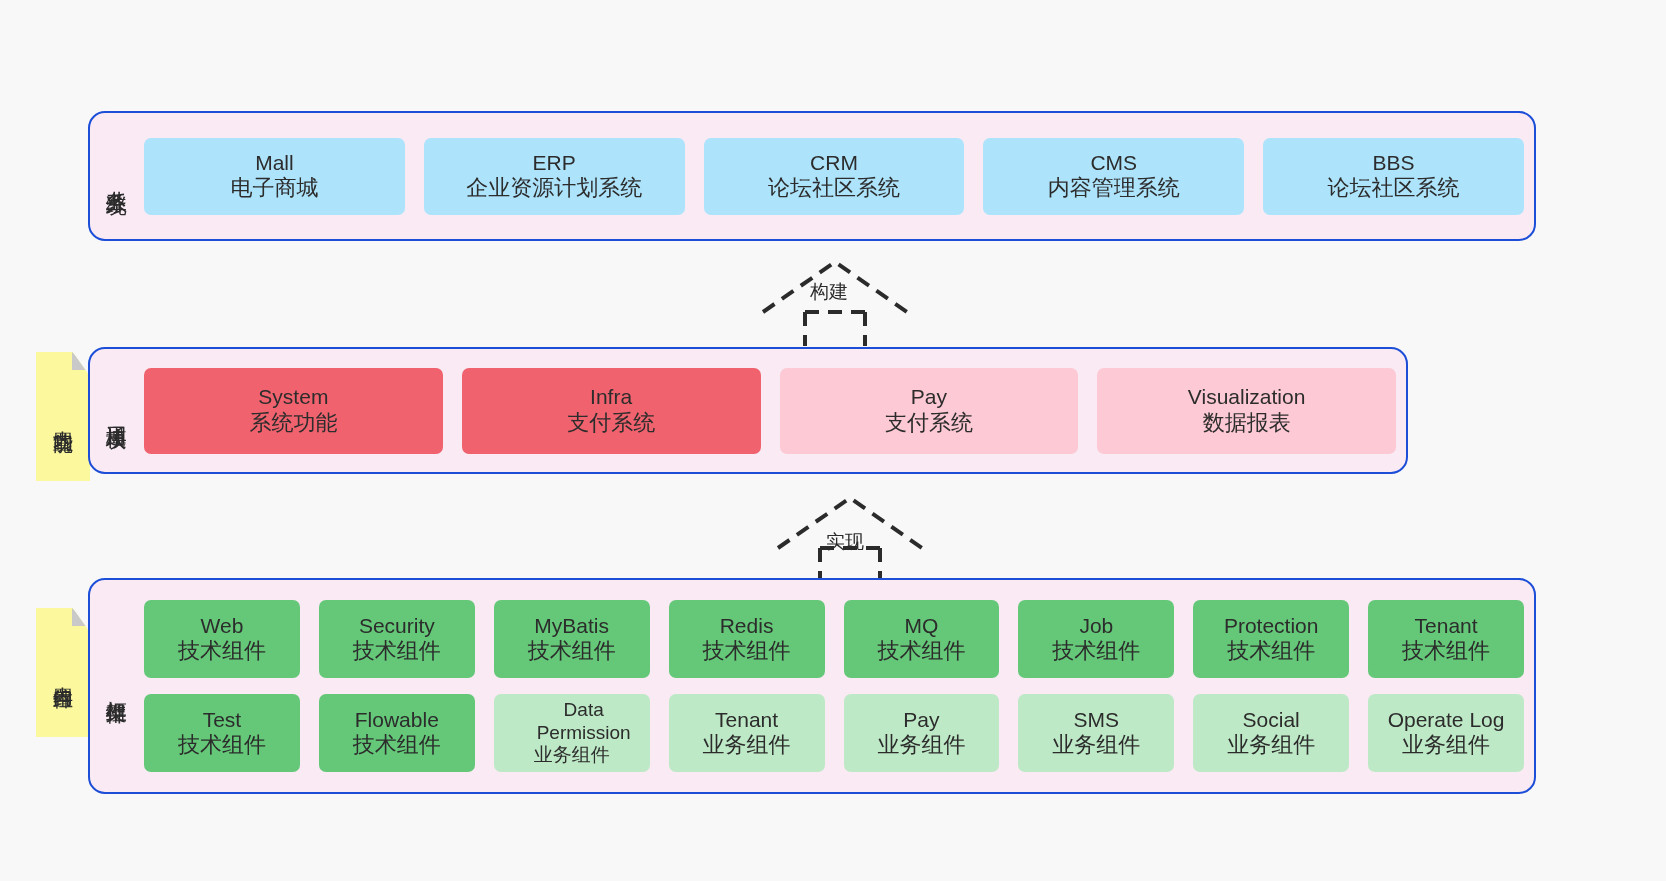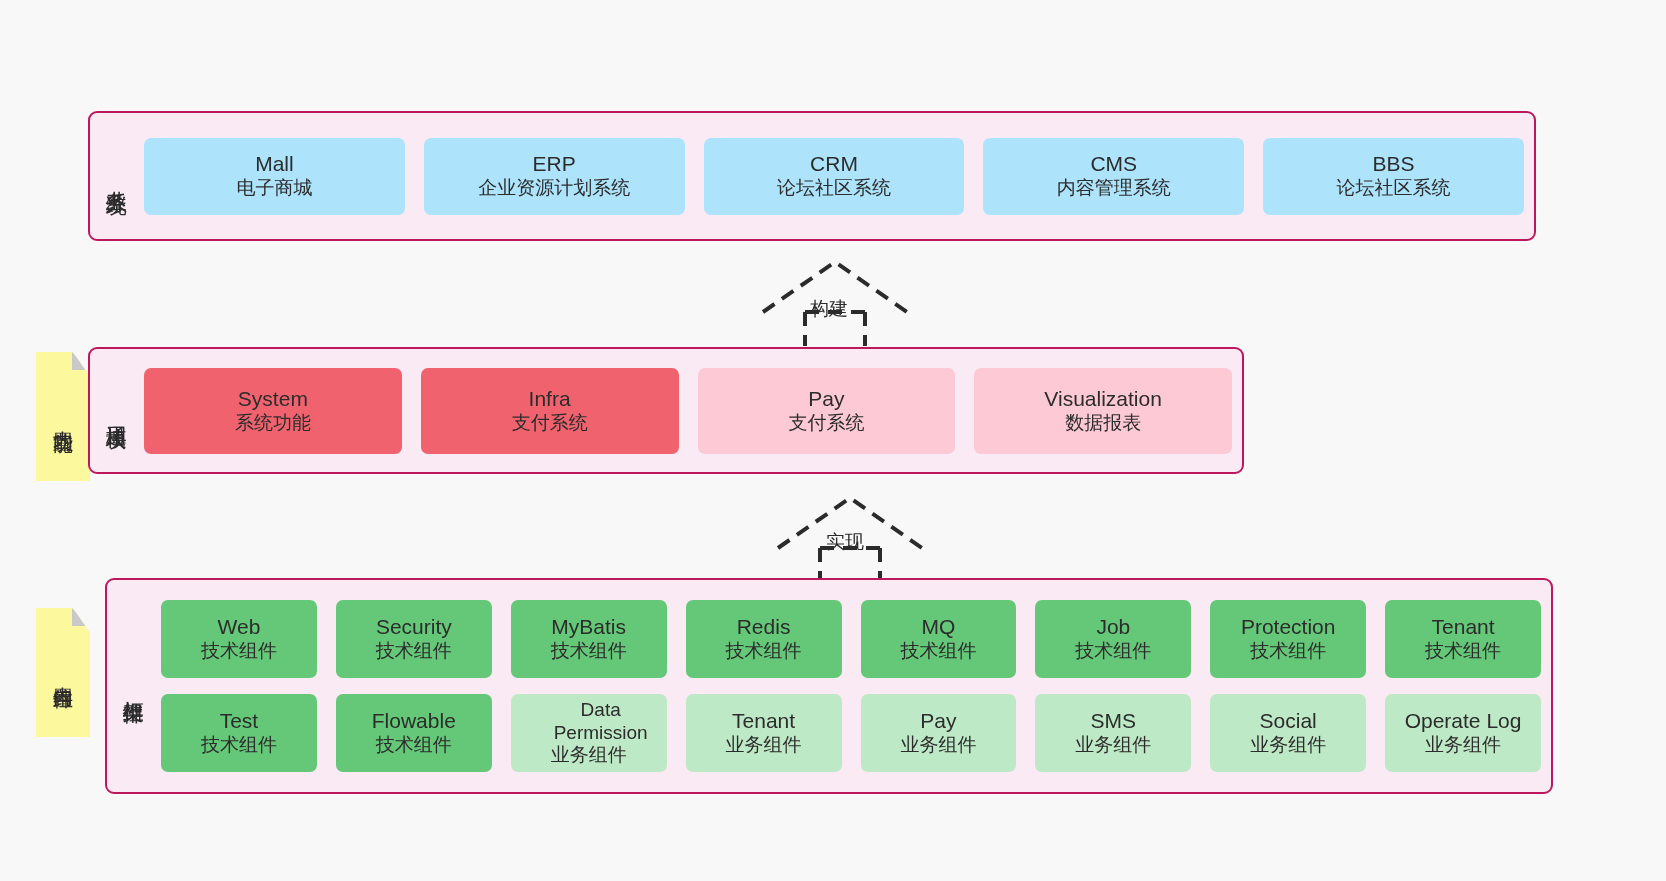--- a/index.html
+++ b/index.html
@@ -14,22 +14,22 @@
     position: relative;
     width: 1666px;
     height: 881px;
     background: #f7f8f7;
   }
 
   
   .layer {
     position: absolute;
     background: #f9eaf4;
-    border: 2px solid #be185d;
-    border-radius: 9px;
+    border: 2px solid #1d4ed8;
+    border-radius: 17px;
     display: flex;
     align-items: stretch;
   }
   .layer-title {
     width: 52px;
     flex: 0 0 52px;
     display: flex;
     align-items: center;
     justify-content: center;
     font-size: 21px;
@@ -61,21 +61,21 @@
     display: flex;
     flex-direction: column;
     align-items: center;
     justify-content: center;
     text-align: center;
     color: #2c2c2c;
     line-height: 1.18;
     padding: 6px 4px;
   }
   .node .n-title { font-size: 21px; }
-  .node .n-sub   { font-size: 19px; }
+  .node .n-sub   { font-size: 22px; }
   .node.three-line .n-title { font-size: 19px; margin-left: 24px; }
   .node.three-line .n-sub   { font-size: 19px; }
 
   .biz-node   { background: #ade3fb; height: 77px; }
   .core-node  { background: #fcc9d4; height: 86px; }
   .core-node.hl { background: #f0636e; }
   .fw-node    { background: #64c878; height: 78px; }
   .fw-node.soft { background: #bee9c6; }
 
   
@@ -147,28 +147,28 @@
       </div>
     </div>
   </div>
 
   <div class="arrow" style="left:755px; top:256px; width:160px; height:90px;">
     <svg width="160" height="90" viewBox="0 0 160 90">
       <path d="M 8 56 L 80 6 L 152 56" fill="none" stroke="#2b2b2b" stroke-width="4" stroke-dasharray="14,9" stroke-linecap="butt"></path>
       <path d="M 50 56 L 50 90 M 110 56 L 110 90 M 50 56 L 110 56" fill="none" stroke="#2b2b2b" stroke-width="4" stroke-dasharray="14,9" stroke-linecap="butt"></path>
     </svg>
   </div>
-  <div class="arrow-label" style="left:810px; top:296px;">构建</div>
+  <div class="arrow-label" style="left:810px; top:279px;">构建</div>
 
   <div class="note" style="left:36px; top:352px; height:129px;">
     <span>内置功能</span>
     <span class="note-fold"></span>
   </div>
 
-  <div class="layer" id="layer-common" style="left:88px; top:347px; width:1156px; height:127px;">
+  <div class="layer" id="layer-common" style="left:88px; top:347px; width:1320px; height:127px;">
     <div class="layer-title">通用模块</div>
     <div class="layer-body">
       <div class="row">
         <div class="node core-node hl">
           <span class="n-title">System</span>
           <span class="n-sub">系统功能</span>
         </div>
         <div class="node core-node hl">
           <span class="n-title">Infra</span>
           <span class="n-sub">支付系统</span>
@@ -191,21 +191,21 @@
       <path d="M 50 56 L 50 90 M 110 56 L 110 90 M 50 56 L 110 56" fill="none" stroke="#2b2b2b" stroke-width="4" stroke-dasharray="14,9" stroke-linecap="butt"></path>
     </svg>
   </div>
   <div class="arrow-label" style="left:826px; top:529px;">实现</div>
 
   <div class="note" style="left:36px; top:608px; height:129px;">
     <span>内置组件</span>
     <span class="note-fold"></span>
   </div>
 
-  <div class="layer" id="layer-framework" style="left:105px; top:578px; width:1448px; height:216px;">
+  <div class="layer" id="layer-framework" style="left:88px; top:578px; width:1448px; height:216px;">
     <div class="layer-title">框架组件</div>
     <div class="layer-body">
 
       <div class="row">
         <div class="node fw-node">
           <span class="n-title">Web</span>
           <span class="n-sub">技术组件</span>
         </div>
         <div class="node fw-node">
           <span class="n-title">Security</span>

